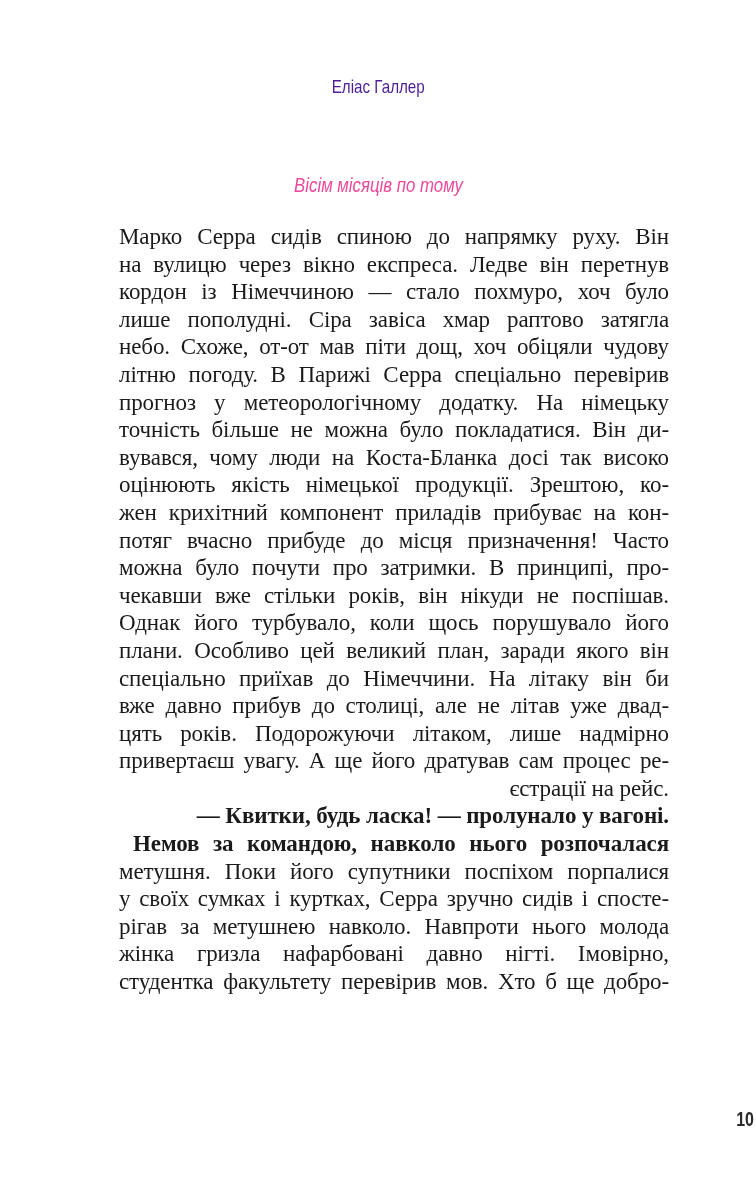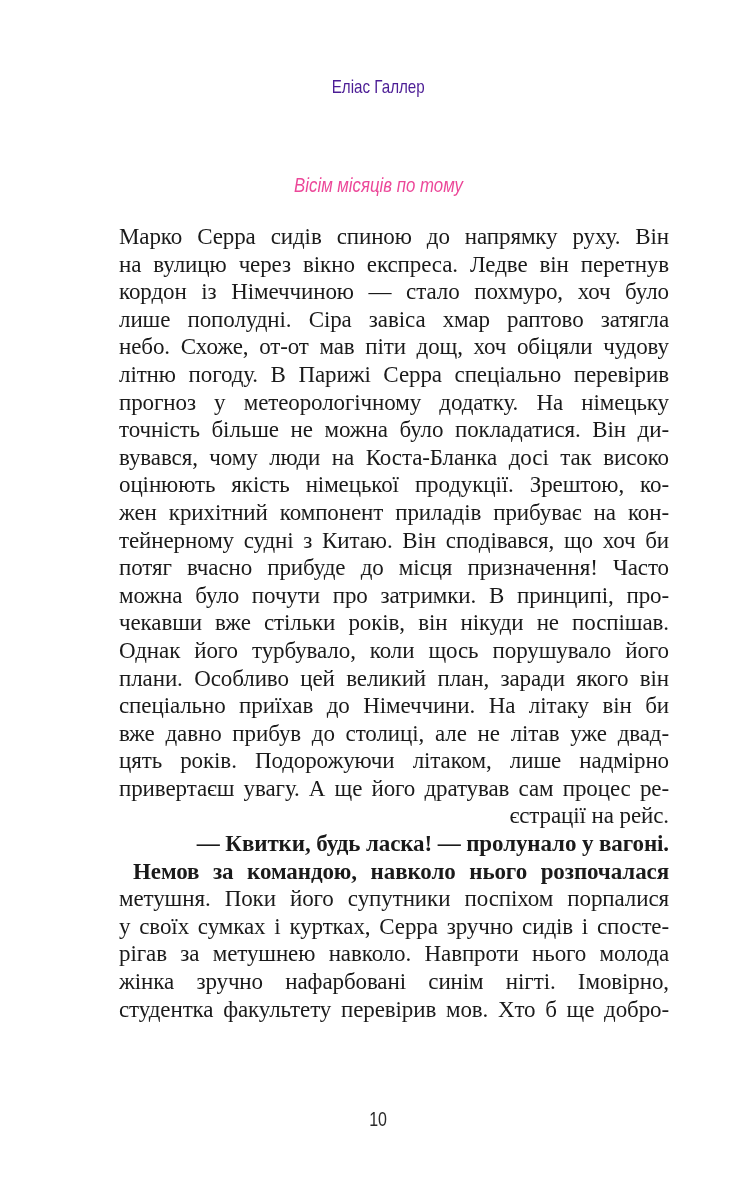--- a/index.html
+++ b/index.html
@@ -57,22 +57,23 @@
     line-height: 27.6px;
     letter-spacing: -0.1px;
   }
   .line { min-height: 27.6px; text-align: right; }
   .line.just { text-align: justify; text-align-last: justify; }
   .line.indent { text-indent: 14px; font-weight: bold; }
   .folio {
     top: 1108px;
     font-family: "Liberation Sans", sans-serif;
     font-size: 20px;
-    font-weight: 400;
+    font-weight: 700;
     color: #2a2a2a;
+    text-align: right;
   }
 </style>
 </head>
 <body>
 
 <div class="page">
 
   <div class="centered-row running-head">
     <span class="cond">Еліас Галлер</span>
   </div>
@@ -87,37 +88,36 @@
       <div class="line just">на вулицю через вікно експреса. Ледве він перетнув</div>
       <div class="line just">кордон із Німеччиною — стало похмуро, хоч було</div>
       <div class="line just">лише пополудні. Сіра завіса хмар раптово затягла</div>
       <div class="line just">небо. Схоже, от-от мав піти дощ, хоч обіцяли чудову</div>
       <div class="line just">літню погоду. В Парижі Серра спеціально перевірив</div>
       <div class="line just">прогноз у метеорологічному додатку. На німецьку</div>
       <div class="line just">точність більше не можна було покладатися. Він ди-</div>
       <div class="line just">вувався, чому люди на Коста-Бланка досі так високо</div>
       <div class="line just">оцінюють якість німецької продукції. Зрештою, ко-</div>
       <div class="line just">жен крихітний компонент приладів прибуває на кон-</div>
-      <div class="line just">тейнерному судні з Китаю. Він сподівався, що хоч би</div>
       <div class="line just">потяг вчасно прибуде до місця призначення! Часто</div>
       <div class="line just">можна було почути про затримки. В принципі, про-</div>
       <div class="line just">чекавши вже стільки років, він нікуди не поспішав.</div>
       <div class="line just">Однак його турбувало, коли щось порушувало його</div>
       <div class="line just">плани. Особливо цей великий план, заради якого він</div>
       <div class="line just">спеціально приїхав до Німеччини. На літаку він би</div>
       <div class="line just">вже давно прибув до столиці, але не літав уже двад-</div>
       <div class="line just">цять років. Подорожуючи літаком, лише надмірно</div>
       <div class="line just">привертаєш увагу. А ще його дратував сам процес ре-</div>
       <div class="line">єстрації на рейс.</div>
       <div class="line indent">— Квитки, будь ласка! — пролунало у вагоні.</div>
       <div class="line just indent">Немов за командою, навколо нього розпочалася</div>
       <div class="line just">метушня. Поки його супутники поспіхом порпалися</div>
       <div class="line just">у своїх сумках і куртках, Серра зручно сидів і спосте-</div>
       <div class="line just">рігав за метушнею навколо. Навпроти нього молода</div>
-      <div class="line just">жінка зручно нафарбовані синім нігті. Імовірно,</div>
+      <div class="line just">жінка гризла нафарбовані давно нігті. Імовірно,</div>
       <div class="line just">студентка факультету перевірив мов. Хто б ще добро-</div>
     </div>
 
   <div class="centered-row folio">
     <span class="cond">10</span>
   </div>
 
 </div>
 
 </body></html>

